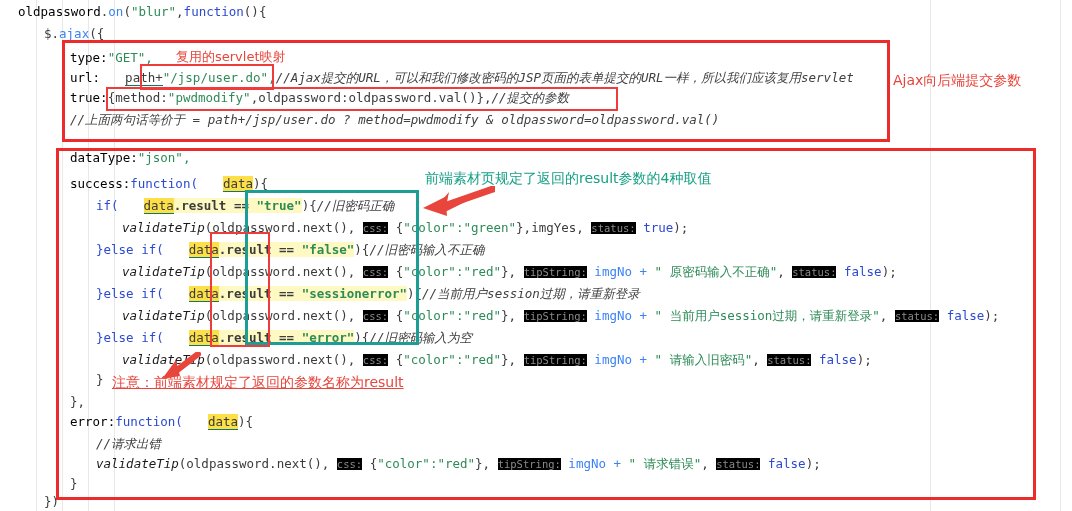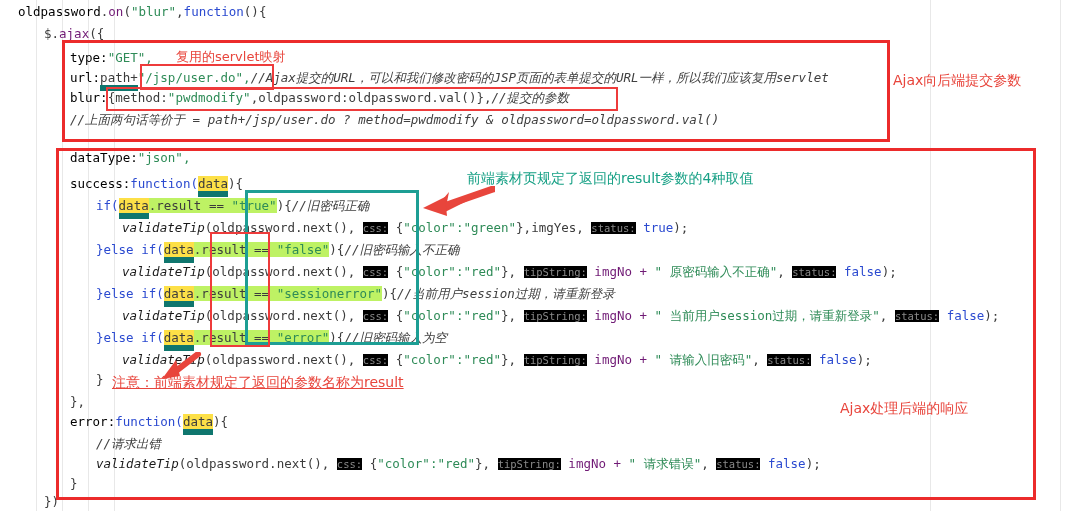--- a/index.html
+++ b/index.html
@@ -24,25 +24,25 @@
   }
   .ln{position:absolute;left:0;white-space:pre;height:20px;line-height:20px;}
 
   
   .kw{color:#000000;}        
   .pl{color:#3b3b3b;}        
   .str{color:#2e8b57;}       
   .num{color:#2b4ad0;}       
   .cmt{color:#404040;font-style:italic;}  
   .fn{color:#1a1a1a;font-style:italic;}   
-  .var{color:#701a75;}       
+  .var{color:#3b82f6;}       
   .prop{color:#8a8a8a;font-size:10.5px;background:#000000;}
   .hl{background:#fde047;}   
-  .hl2{background:#bef264;}
-  .und{border-bottom:6px solid #0f766e;}
+  .hl2{background:#fef9c3;font-weight:bold;}
+  .und{border-bottom:1px solid #0f766e;margin-left:25px;}
 
   
   .box{position:absolute;box-sizing:border-box;}
   .box-red{border:3px solid #ec2b2b;}
   .box-red-thin{border:2.5px solid #ee3b3b;}
   .box-teal{border:3px solid #1d9e94;}
 
   .note{
     position:absolute;
     font-family:"DejaVu Sans","Liberation Sans",sans-serif;
@@ -71,21 +71,21 @@
 
     <div class="ln" style="top:2px;left:18px;"><span class="kw">oldpassword</span><span class="pl">.</span><span class="var">on</span><span class="pl">(</span><span class="str">"blur"</span><span class="pl">,</span><span class="num">function</span><span class="pl">(){</span></div>
 
     <div class="ln" style="top:24px;left:44px;"><span class="pl">$.</span><span class="var">ajax</span><span class="pl">({</span></div>
 
     <div class="ln" style="top:48px;left:70px;"><span class="kw">type:</span><span class="str">"GET",</span></div>
     <div class="note note-red" style="top:47px;left:176px;font-size:13px;">复用的servlet映射</div>
 
     <div class="ln" style="top:68px;left:70px;"><span class="kw">url:</span><span class="pl und">path+</span><span class="str">"/jsp/user.do",</span><span class="cmt">//Ajax提交的URL，可以和我们修改密码的JSP页面的表单提交的URL一样，所以我们应该复用servlet</span></div>
 
-    <div class="ln" style="top:88px;left:70px;"><span class="kw">blur:</span><span class="pl">{method:</span><span class="str">"pwdmodify"</span><span class="pl">,oldpassword:oldpassword.val()},</span><span class="cmt">//提交的参数</span></div>
+    <div class="ln" style="top:88px;left:70px;"><span class="kw">true:</span><span class="pl">{method:</span><span class="str">"pwdmodify"</span><span class="pl">,oldpassword:oldpassword.val()},</span><span class="cmt">//提交的参数</span></div>
 
     <div class="ln cmt" style="top:110px;left:70px;">//上面两句话等价于 = path+/jsp/user.do ? method=pwdmodify &amp; oldpassword=oldpassword.val()</div>
 
     <div class="ln" style="top:148px;left:70px;"><span class="kw">dataType:</span><span class="str">"json",</span></div>
 
     <div class="ln" style="top:174px;left:70px;"><span class="kw">success:</span><span class="num">function(</span><span class="hl und">data</span><span class="pl">){</span></div>
 
     <div class="ln" style="top:196px;left:96px;"><span class="num">if(</span><span class="hl und">data</span><span class="hl2">.result == </span><span class="str hl2">"true"</span><span class="pl">){</span><span class="cmt">//旧密码正确</span></div>
 
     <div class="ln" style="top:218px;left:122px;"><span class="fn">validateTip</span><span class="pl">(oldpassword.next(), </span><span class="prop">css:</span><span class="pl"> {</span><span class="str">"color":"green"</span><span class="pl">},imgYes, </span><span class="prop">status:</span><span class="pl"> </span><span class="num">true</span><span class="pl">);</span></div>
@@ -122,30 +122,29 @@
   <div class="box box-red-thin" style="left:106px;top:87px;width:512px;height:24px;"></div>
 
   <div class="note note-red" style="top:72px;left:893px;font-size:14px;">Ajax向后端提交参数</div>
 
   <div class="box box-red" style="left:56px;top:148px;width:980px;height:352px;"></div>
 
   <div class="box box-teal" style="left:245px;top:190px;width:174px;height:155px;"></div>
 
   <div class="box box-red-thin" style="left:210px;top:232px;width:60px;height:115px;"></div>
 
-  <div class="note note-teal" style="top:170px;left:425px;font-size:14px;margin-left:42px;">前端素材页规定了返回的result参数的4种取值</div>
+  <div class="note note-teal" style="top:170px;left:425px;font-size:14px;">前端素材页规定了返回的result参数的4种取值</div>
 
   <svg class="arrow" style="left:415px;top:186px;" width="80" height="34" viewBox="0 0 80 34">
     <polygon points="78,2 22,20 34,6 30,26" fill="#e8453c"></polygon>
     <path d="M78,3 L26,21" stroke="#e8453c" stroke-width="7" stroke-linecap="round"></path>
     <polygon points="30,11 8,22 32,30" fill="#e8453c"></polygon>
   </svg>
 
   <div class="note note-red-b" style="top:374px;left:112px;font-size:14px;text-decoration:underline;">注意：前端素材规定了返回的参数名称为result</div>
 
   <svg class="arrow" style="left:158px;top:352px;" width="44" height="28" viewBox="0 0 44 28">
     <path d="M40,2 L14,22" stroke="#e8453c" stroke-width="6" stroke-linecap="round"></path>
     <polygon points="4,27 18,8 22,24" fill="#e8453c"></polygon>
   </svg>
 
-  <div class="note note-red" style="top:400px;left:840px;font-size:14px;">Ajax处理后端的响应</div>
 
 </div>
 
 </body></html>

